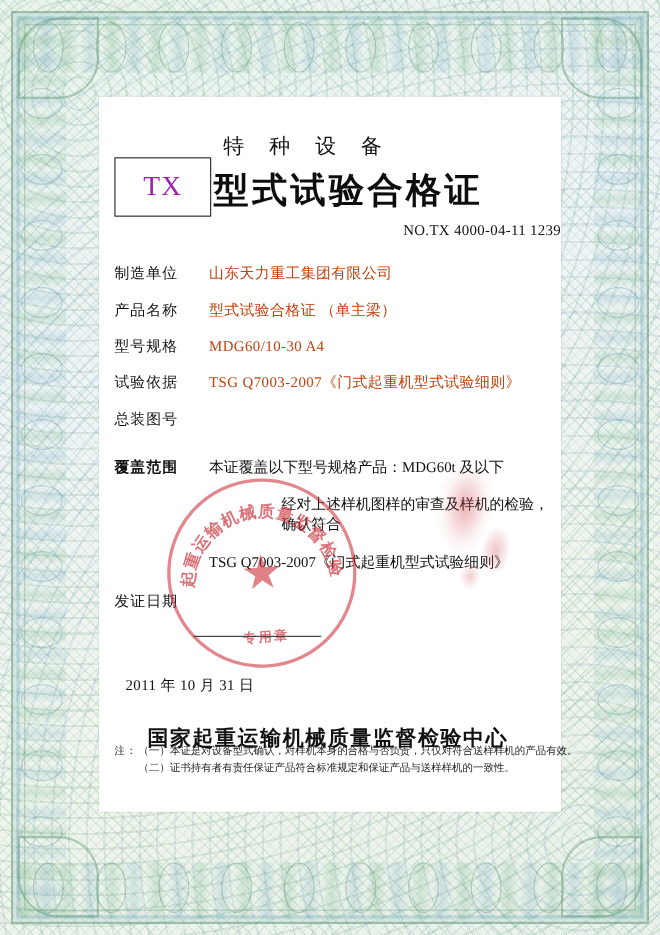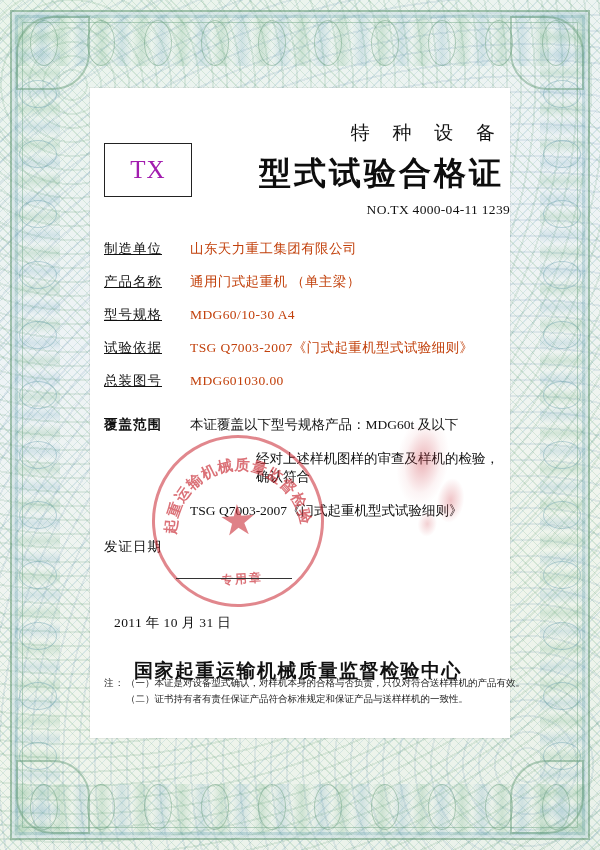--- a/index.html
+++ b/index.html
@@ -158,21 +158,21 @@
     font-family: "Liberation Serif", serif;
     font-size: 25px;
     letter-spacing: 1px;
     color: #a21caf;
   }
   .title-block {
     position: absolute;
     left: 104px;
     right: 6px;
     top: 32px;
-    text-align: right;
+    text-align: left;
   }
   .title-small {
     font-size: 19px;
     letter-spacing: 9px;
     color: #111;
     font-family: "Liberation Serif", "DejaVu Serif", serif;
     padding-left: 9px;
   }
   .title-big {
     font-size: 32px;
@@ -200,21 +200,20 @@
     display: flex;
     align-items: baseline;
     margin-bottom: 15px;
     font-size: 13.5px;
   }
   .field-label {
     width: 76px;
     flex: 0 0 76px;
     letter-spacing: 1px;
     color: #111;
-    text-decoration: underline;
   }
   .field-value {
     flex: 1;
     padding-left: 10px;
     letter-spacing: .4px;
     color: #c2410c;
   }
 
   .scope-block {
     margin-top: 26px;
@@ -448,33 +447,32 @@
 
     <div class="cert-no">NO.TX 4000-04-11 1239</div>
 
     <div class="fields">
       <div class="field-row">
         <div class="field-label">制造单位</div>
         <div class="field-value">山东天力重工集团有限公司</div>
       </div>
       <div class="field-row">
         <div class="field-label">产品名称</div>
-        <div class="field-value">通用门式起重机 （单主梁）</div>
+        <div class="field-value">型式试验合格证 （单主梁）</div>
       </div>
       <div class="field-row">
         <div class="field-label">型号规格</div>
         <div class="field-value">MDG60/10-30   A4</div>
       </div>
       <div class="field-row">
         <div class="field-label">试验依据</div>
         <div class="field-value">TSG Q7003-2007《门式起重机型式试验细则》</div>
       </div>
       <div class="field-row">
         <div class="field-label">总装图号</div>
-        <div class="field-value">MDG601030.00</div>
       </div>
     </div>
 
     <div class="scope-block">
       <div class="scope-row">
         <div class="scope-label">覆盖范围</div>
         <div class="scope-text">本证覆盖以下型号规格产品：MDG60t 及以下</div>
       </div>
       <div class="scope-line-2">经对上述样机图样的审查及样机的检验，确认符合</div>
       <div class="scope-line-3">TSG Q7003-2007《门式起重机型式试验细则》</div>

